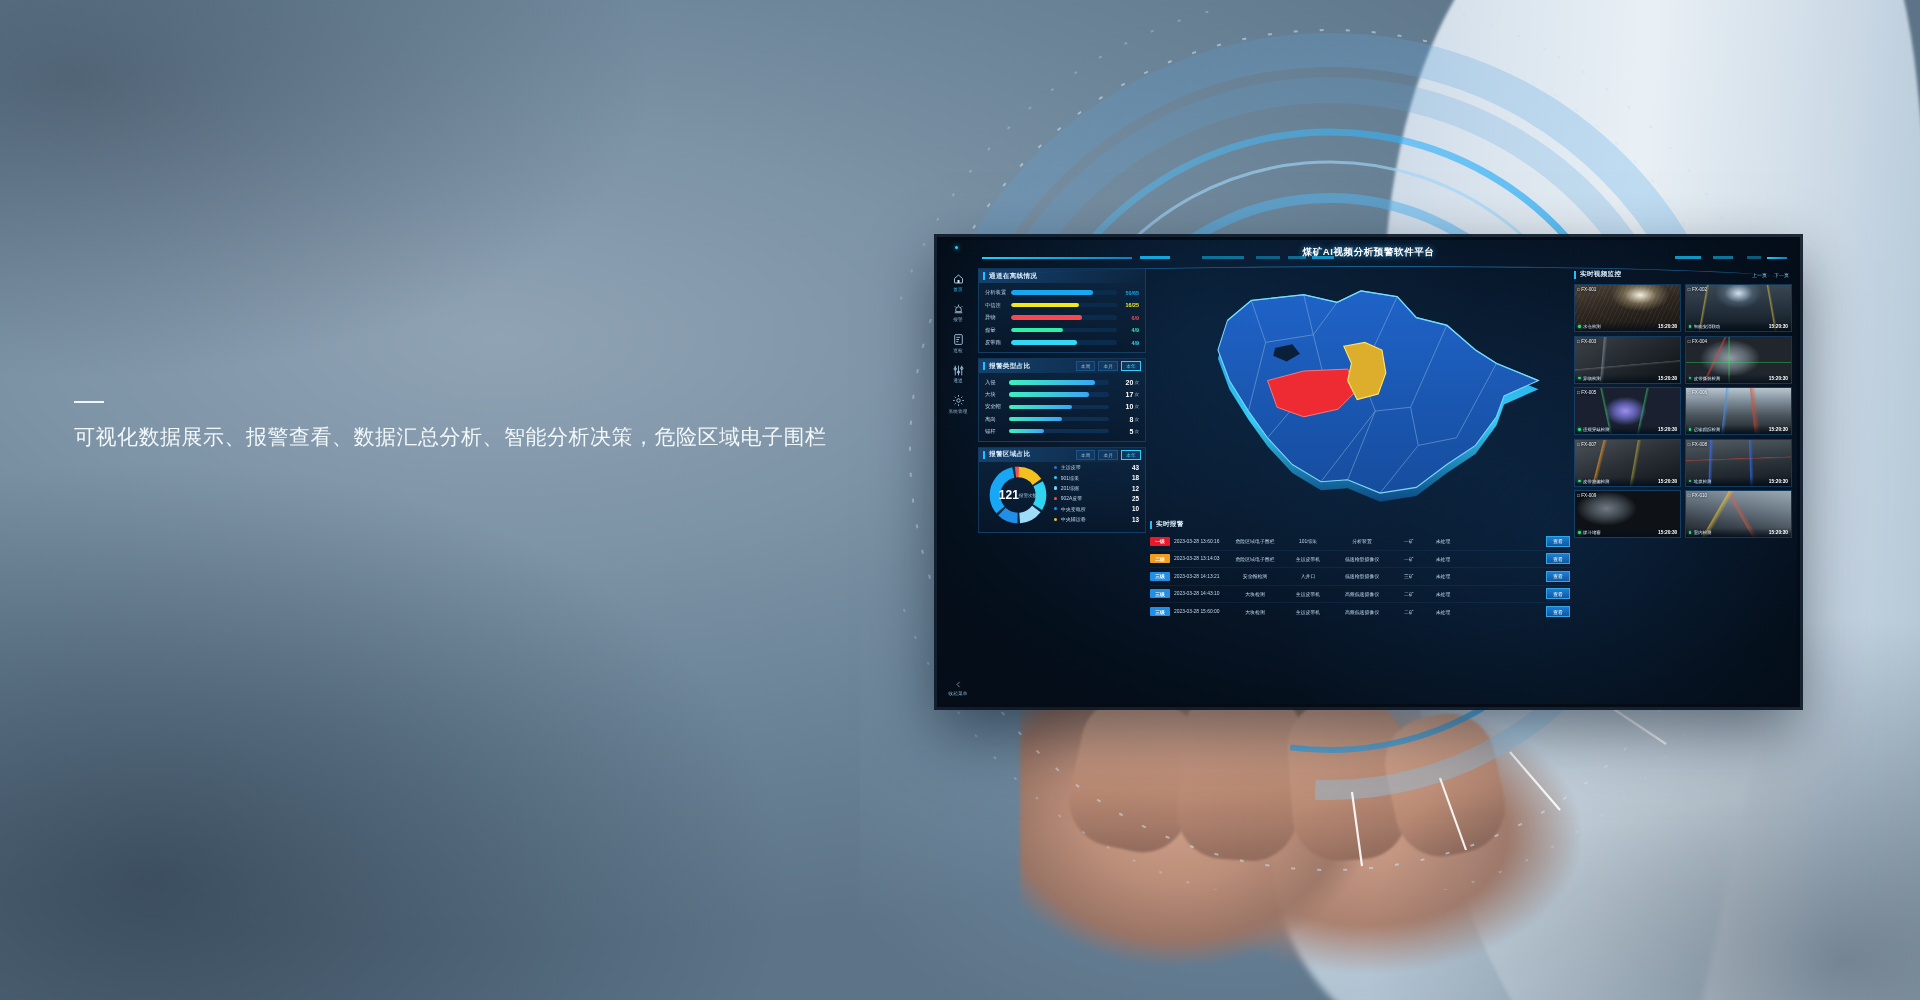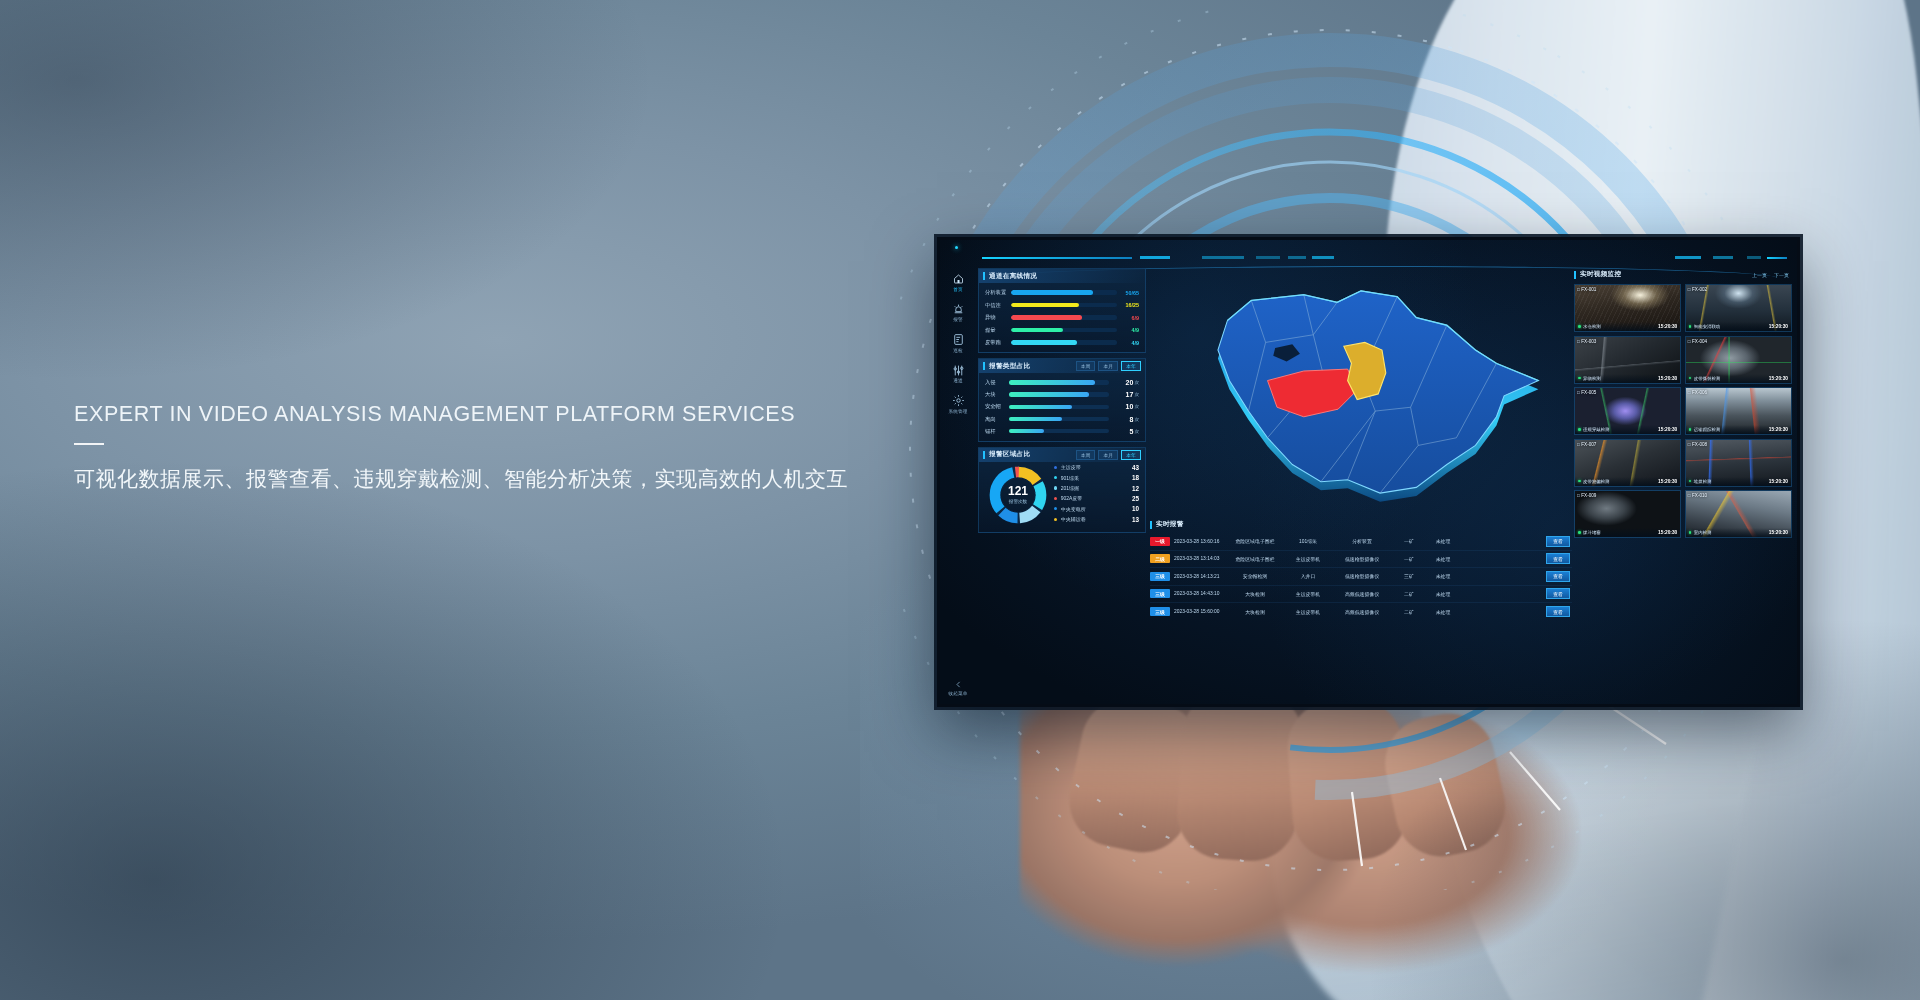--- a/index.html
+++ b/index.html
@@ -163,21 +163,21 @@
   .a-lbl { width:24px; font-size:5.3px; color:#bcd8ef; }
   .a-track { flex:1; height:4.4px; border-radius:3px; background:rgba(14,48,84,.95); }
   .a-fill { height:100%; border-radius:3px; background:linear-gradient(90deg,#3ef0bf,#39a6f5); }
   .a-val { width:24px; text-align:right; font-size:7px; font-weight:bold; color:#ffffff; }
   .a-unit { font-size:4.6px; color:#93bcd9; margin-left:1px; }
 
   
   .donut-wrap { display:flex; align-items:center; padding-top:2px; }
   .donut { position:relative; width:62px; height:62px; margin-left:2px; }
   .donut svg { transform:rotate(-90deg); }
-  .donut-c { position:absolute; inset:0; display:flex; flex-direction:column; align-items:center; justify-content:center; }
+  .donut-c { position:absolute; inset:0; display:flex; align-items:center; justify-content:center; }
   .donut-n { font-size:12px; font-weight:bold; color:#ffffff; line-height:1; }
   .donut-t { font-size:4.6px; color:#9cc4e0; margin-top:2px; }
   .legend { flex:1; padding-left:5px; }
   .lg-row { display:flex; align-items:center; margin-bottom:3.4px; }
   .lg-dot { width:3.2px; height:3.2px; border-radius:50%; margin-right:3.5px; }
   .lg-name { font-size:5px; color:#c0dbf0; flex:1; }
   .lg-val { font-size:6.3px; font-weight:bold; color:#ffffff; width:14px; text-align:right; }
 
   
   .col-center { position:absolute; left:210px; top:28px; right:225px; bottom:5px; }
@@ -297,36 +297,36 @@
     <rect x="560" y="418" width="36" height="112" transform="rotate(6 578 474)"></rect>
     <rect x="330" y="536" width="42" height="54" transform="rotate(-14 351 563)"></rect>
   </g>
   <g fill="#7fd4ff" fill-opacity=".5">
     <rect x="268" y="560" width="46" height="36" transform="rotate(-18 291 578)"></rect>
   </g>
 </svg>
 </div>
 
 <div id="headline">
-  <div class="h-sub">EXPERT IN VIDEO ANALYSIS MANAGEMENT PLATFORM SERVICES</div>
   <div class="h-rule"></div>
-  <div class="h-desc">可视化数据展示、报警查看、违规穿戴检测、智能分析决策，实现高效的人机交互</div>
+  <div class="h-desc">可视化数据展示、报警查看、数据汇总分析、智能分析决策，危险区域电子围栏</div>
 </div>
 
 <div id="device">
 <div class="dash">
 
   <div class="topbar">
     <div class="tb-dot"></div>
     <div class="tb-line" style="left:42px;width:150px;"></div>
     <div class="tb-dash" style="left:200px;width:30px;"></div>
     <div class="tb-dash" style="left:262px;width:42px;opacity:.55;"></div>
     <div class="tb-dash" style="left:316px;width:24px;opacity:.45;"></div>
     <div class="tb-dash" style="left:348px;width:18px;opacity:.5;"></div>
     <div class="tb-dash" style="left:372px;width:22px;opacity:.75;"></div>
+    <div class="tb-title">煤矿AI视频分析预警软件平台</div>
     <div class="tb-dash" style="right:96px;width:26px;opacity:.8;"></div>
     <div class="tb-dash" style="right:64px;width:20px;opacity:.6;"></div>
     <div class="tb-dash" style="right:36px;width:14px;opacity:.45;"></div>
     <div class="tb-line" style="right:10px;width:20px;"></div>
     <div class="tb-sweep"></div>
   </div>
 
   <div class="sidebar">
     <div class="side-item active">
       <span>

